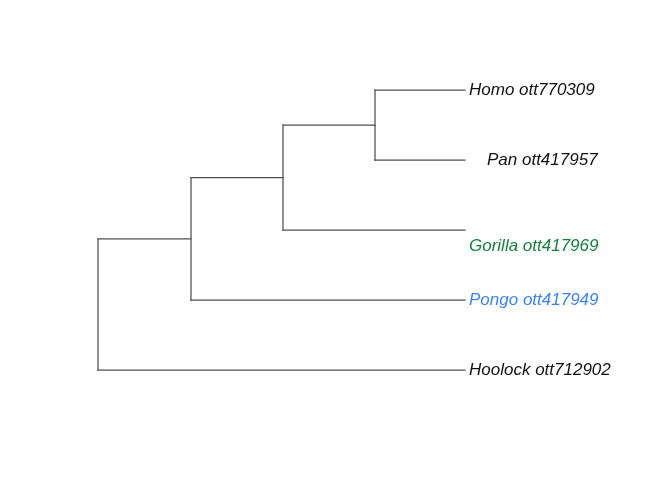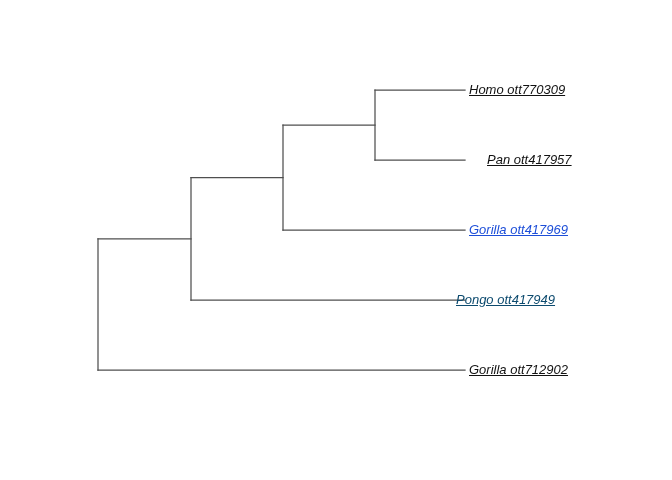--- a/index.html
+++ b/index.html
@@ -17,25 +17,24 @@
   }
   .stage svg {
     position: absolute;
     left: 0;
     top: 0;
   }
   .tip-label {
     position: absolute;
     transform: translateY(-50%);
     font-style: italic;
-    font-size: 13px;
+    font-size: 17px;
     line-height: 18px;
     white-space: nowrap;
     letter-spacing: 0px;
-    text-decoration: underline;
   }
 </style>
 </head>
 <body>
 
 <div class="stage">
   <svg id="tree-svg" width="672" height="480" viewBox="0 0 672 480">
       <line x1="375" y1="90" x2="465" y2="90" stroke="#4f4f4f" stroke-width="1.25" stroke-linecap="square"></line>
       <line x1="375" y1="160" x2="465" y2="160" stroke="#4f4f4f" stroke-width="1.25" stroke-linecap="square"></line>
       <line x1="283" y1="230" x2="465" y2="230" stroke="#4f4f4f" stroke-width="1.25" stroke-linecap="square"></line>
@@ -45,17 +44,17 @@
       <line x1="191" y1="177.5" x2="283" y2="177.5" stroke="#4f4f4f" stroke-width="1.25" stroke-linecap="square"></line>
       <line x1="98" y1="238.75" x2="191" y2="238.75" stroke="#4f4f4f" stroke-width="1.25" stroke-linecap="square"></line>
       <line x1="375" y1="90" x2="375" y2="160" stroke="#4f4f4f" stroke-width="1.25" stroke-linecap="square"></line>
       <line x1="283" y1="125" x2="283" y2="230" stroke="#4f4f4f" stroke-width="1.25" stroke-linecap="square"></line>
       <line x1="191" y1="177.5" x2="191" y2="300" stroke="#4f4f4f" stroke-width="1.25" stroke-linecap="square"></line>
       <line x1="98" y1="238.75" x2="98" y2="370" stroke="#4f4f4f" stroke-width="1.25" stroke-linecap="square"></line>
     </svg>
   <div id="labels-layer">
       <div class="tip-label" style="left: 469px; top: 90px; color: rgb(17, 17, 17);">Homo ott770309</div>
       <div class="tip-label" style="left: 487px; top: 160px; color: rgb(17, 17, 17);">Pan ott417957</div>
-      <div class="tip-label" style="left: 469px; top: 230px; color: #1d4ed8;">Gorilla ott417969</div>
-      <div class="tip-label" style="left: 456px; top: 300px; color: #0c4a6e;">Pongo ott417949</div>
-      <div class="tip-label" style="left: 469px; top: 370px; color: rgb(17, 17, 17);">Gorilla ott712902</div>
+      <div class="tip-label" style="left: 469px; top: 246px; color: #15803d;">Gorilla ott417969</div>
+      <div class="tip-label" style="left: 469px; top: 300px; color: #3b82f6;">Pongo ott417949</div>
+      <div class="tip-label" style="left: 469px; top: 370px; color: rgb(17, 17, 17);">Hoolock ott712902</div>
     </div>
 </div>
 
 </body></html>

